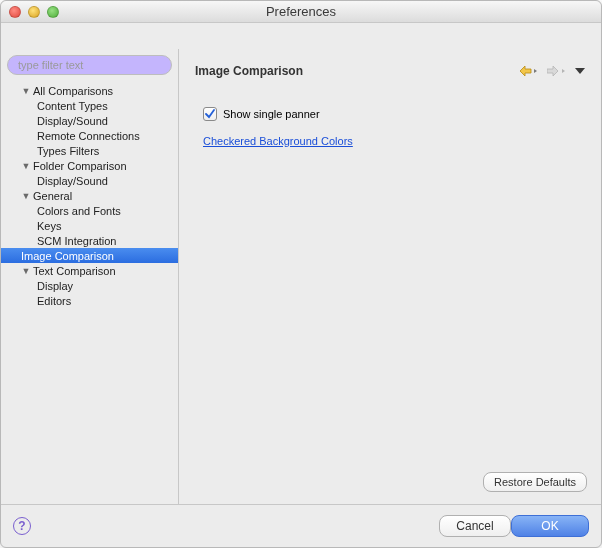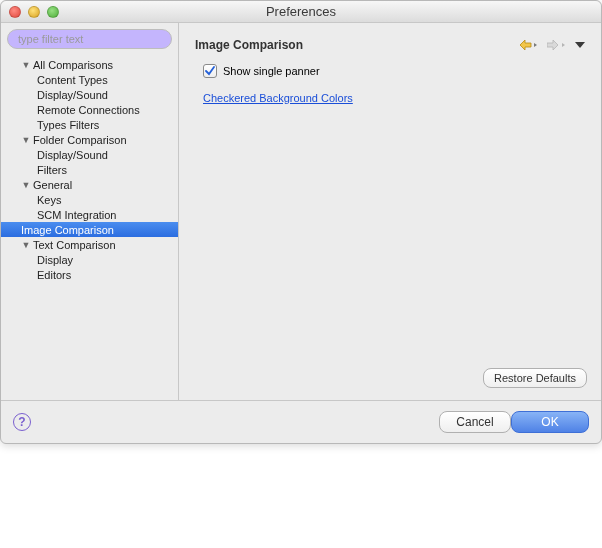--- a/index.html
+++ b/index.html
@@ -7,27 +7,28 @@
     margin: 0;
     font-family: "Lucida Grande", "Helvetica Neue", Arial, sans-serif;
     font-size: 11px;
     background: #fff;
     width: 602px;
     height: 548px;
     overflow: hidden;
   }
   .window {
     width: 602px;
-    height: 444px;
+    height: 548px;
     border: 1px solid #b8b8b8;
     border-radius: 6px;
     background: #ececec;
     display: flex;
     flex-direction: column;
     box-shadow: 0 2px 8px rgba(0,0,0,0.15);
+    gap: 26px;
   }
   .titlebar {
     height: 22px;
     background: linear-gradient(#f7f7f7, #dcdcdc);
     border-bottom: 1px solid #c7c7c7;
     border-radius: 6px 6px 0 0;
     display: flex;
     align-items: center;
     position: relative;
   }
@@ -138,21 +139,21 @@
     display: flex;
     gap: 10px;
     align-items: center;
     padding-right: 4px;
   }
   .navicons svg { display: block; }
   .chk-row {
     display: flex;
     align-items: center;
     gap: 6px;
-    margin-top: 1px;
+    margin-top: 18px;
     margin-bottom: 14px;
     margin-left: 8px;
     text-align: center;
   }
   .chk {
     width: 14px; height: 14px;
     border: 1px solid #8a8a8a;
     border-radius: 3px;
     background: linear-gradient(#fff, #eee);
     display: inline-flex;
@@ -258,27 +259,27 @@
             <span>Types Filters</span>
           </div>
 
           <div class="tree-item indent1">
             <span class="disclosure">▼</span>
             <span>Folder Comparison</span>
           </div>
           <div class="tree-item indent2">
             <span>Display/Sound</span>
           </div>
-          <div class="tree-item indent2">
-            <span>Filters</span>
-          </div>
 
           <div class="tree-item indent1">
             <span class="disclosure">▼</span>
             <span>General</span>
+          </div>
+          <div class="tree-item indent2">
+            <span>Colors and Fonts</span>
           </div>
           <div class="tree-item indent2">
             <span>Keys</span>
           </div>
           <div class="tree-item indent2">
             <span>SCM Integration</span>
           </div>
 
           <div class="tree-item sel" style="padding-left:20px">
             <span>Image Comparison</span>

